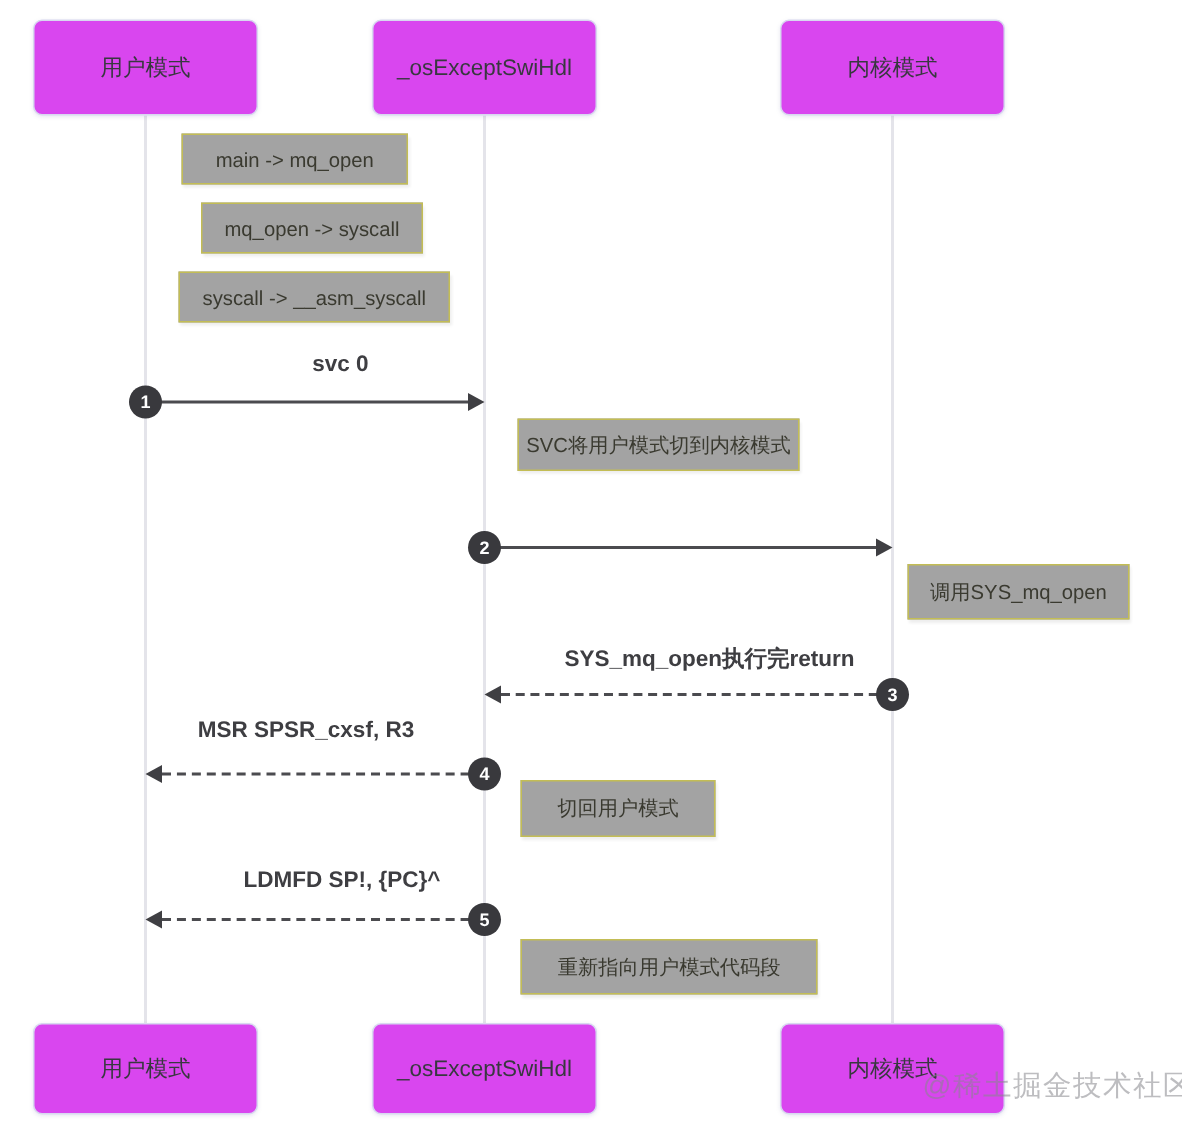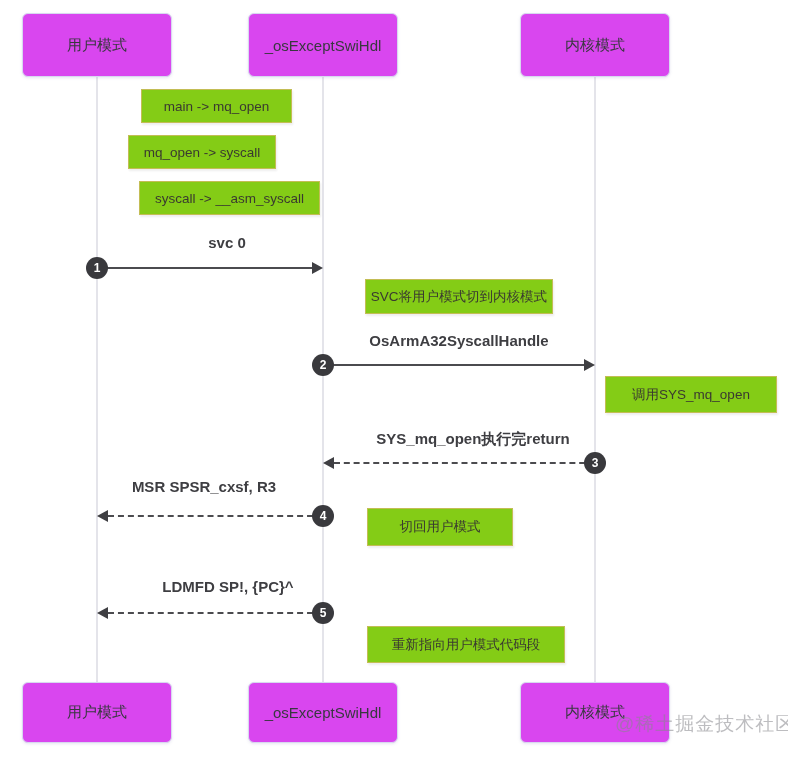--- a/index.html
+++ b/index.html
@@ -7,23 +7,23 @@
   .canvas { position:relative; width:788px; height:757px; background:#ffffff; overflow:hidden; }
 
   .lifeline { position:absolute; top:77px; height:605px; width:2px; background:#e4e4ea; }
 
   .actor { position:absolute; width:150px; background:#d946ef; border:1px solid #d8d8f0;
            border-radius:6px; display:flex; align-items:center; justify-content:center;
            font-size:15px; color:#38383f; box-shadow:0 1px 3px rgba(120,120,170,0.18); }
   .actor.top { top:13px; height:64px; }
   .actor.bottom { top:682px; height:61px; }
 
-  .note { position:absolute; background:#84cc16; border:1px solid #c3bd55;
+  .note { position:absolute; background:#a3a3a3; border:1px solid #c3bd55;
           display:flex; align-items:center; justify-content:center;
-          font-size:13.5px; color:#3a3a30; box-shadow:1px 2px 2px rgba(0,0,0,0.07);margin-left:20px; }
+          font-size:13.5px; color:#3a3a30; box-shadow:1px 2px 2px rgba(0,0,0,0.07); }
 
   .msg-label { position:absolute; font-weight:bold; font-size:15px; color:#3e3e42; text-align:center; }
 
   .line { position:absolute; height:0; }
   .line.solid  { border-top:2px solid #4b4b4f; }
   .line.dashed { border-top:2px dashed #4b4b4f; }
 
   .arrowhead { position:absolute; width:0; height:0;
                border-top:6px solid transparent; border-bottom:6px solid transparent; }
   .arrowhead.right { border-left:11px solid #3f3f43; }
@@ -43,48 +43,47 @@
 
   <div class="lifeline" style="left:96px"></div>
   <div class="lifeline" style="left:322px"></div>
   <div class="lifeline" style="left:594px"></div>
 
   <div class="actor top" style="left:22px">用户模式</div>
   <div class="actor top" style="left:248px">_osExceptSwiHdl</div>
   <div class="actor top" style="left:520px">内核模式</div>
 
   <div class="note" style="left:121px; top:89px;  width:151px; height:34px">main -&gt; mq_open</div>
-  <div class="note" style="left:108px; top:135px; width:148px; height:34px">mq_open -&gt; syscall</div>
+  <div class="note" style="left:134px; top:135px; width:148px; height:34px">mq_open -&gt; syscall</div>
   <div class="note" style="left:119px; top:181px; width:181px; height:34px">syscall -&gt; __asm_syscall</div>
 
   <div class="msg-label" style="left:97px; top:234px; width:260px">svc 0</div>
   <div class="line solid" style="left:97px; top:267px; width:216px"></div>
   <div class="arrowhead right" style="left:312px; top:262px"></div>
   <div class="badge" style="left:86px; top:257px">1</div>
 
   <div class="note" style="left:345px; top:279px; width:188px; height:35px">SVC将用户模式切到内核模式</div>
 
-  <div class="msg-label" style="left:323px; top:332px; width:272px">OsArmA32SyscallHandle</div>
   <div class="line solid" style="left:323px; top:364px; width:262px"></div>
   <div class="arrowhead right" style="left:584px; top:359px"></div>
   <div class="badge" style="left:312px; top:354px">2</div>
 
-  <div class="note" style="left:585px; top:376px; width:172px; height:37px">调用SYS_mq_open</div>
+  <div class="note" style="left:605px; top:376px; width:148px; height:37px">调用SYS_mq_open</div>
 
   <div class="msg-label" style="left:323px; top:430px; width:300px">SYS_mq_open执行完return</div>
   <div class="line dashed" style="left:334px; top:462px; width:261px"></div>
   <div class="arrowhead left" style="left:323px; top:457px"></div>
   <div class="badge" style="left:584px; top:452px">3</div>
 
   <div class="msg-label" style="left:97px; top:478px; width:214px">MSR SPSR_cxsf, R3</div>
   <div class="line dashed" style="left:108px; top:515px; width:215px"></div>
   <div class="arrowhead left" style="left:97px; top:510px"></div>
   <div class="badge" style="left:312px; top:505px">4</div>
 
-  <div class="note" style="left:347px; top:508px; width:146px; height:38px">切回用户模式</div>
+  <div class="note" style="left:347px; top:520px; width:130px; height:38px">切回用户模式</div>
 
   <div class="msg-label" style="left:97px; top:578px; width:262px">LDMFD SP!, {PC}^</div>
   <div class="line dashed" style="left:108px; top:612px; width:215px"></div>
   <div class="arrowhead left" style="left:97px; top:607px"></div>
   <div class="badge" style="left:312px; top:602px">5</div>
 
   <div class="note" style="left:347px; top:626px; width:198px; height:37px">重新指向用户模式代码段</div>
 
   <div class="actor bottom" style="left:22px">用户模式</div>
   <div class="actor bottom" style="left:248px">_osExceptSwiHdl</div>

